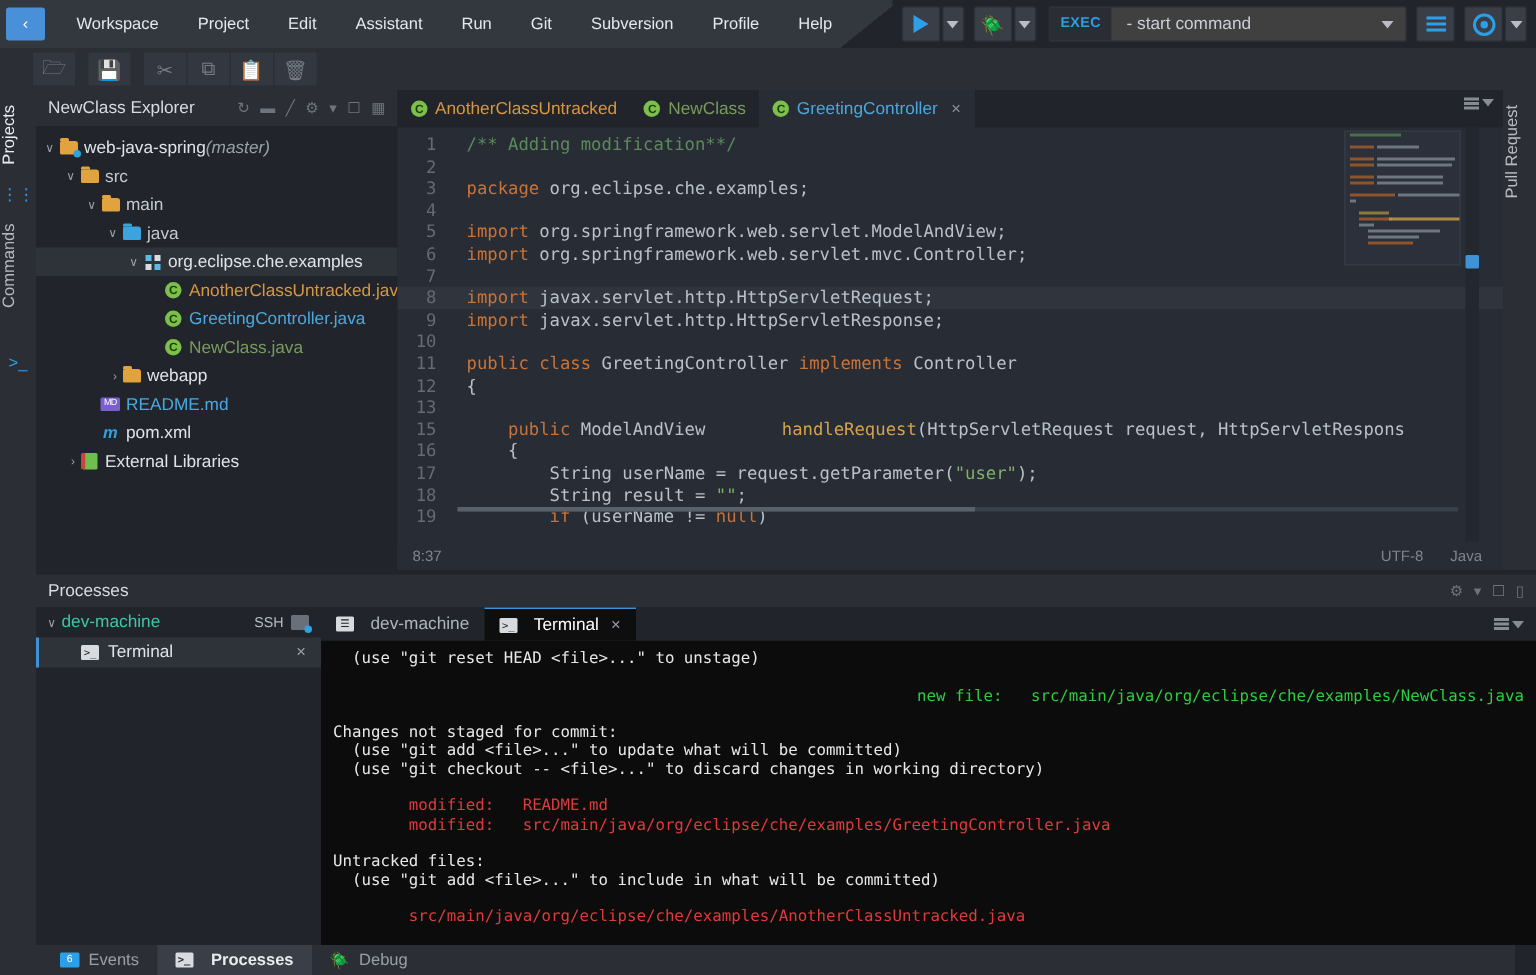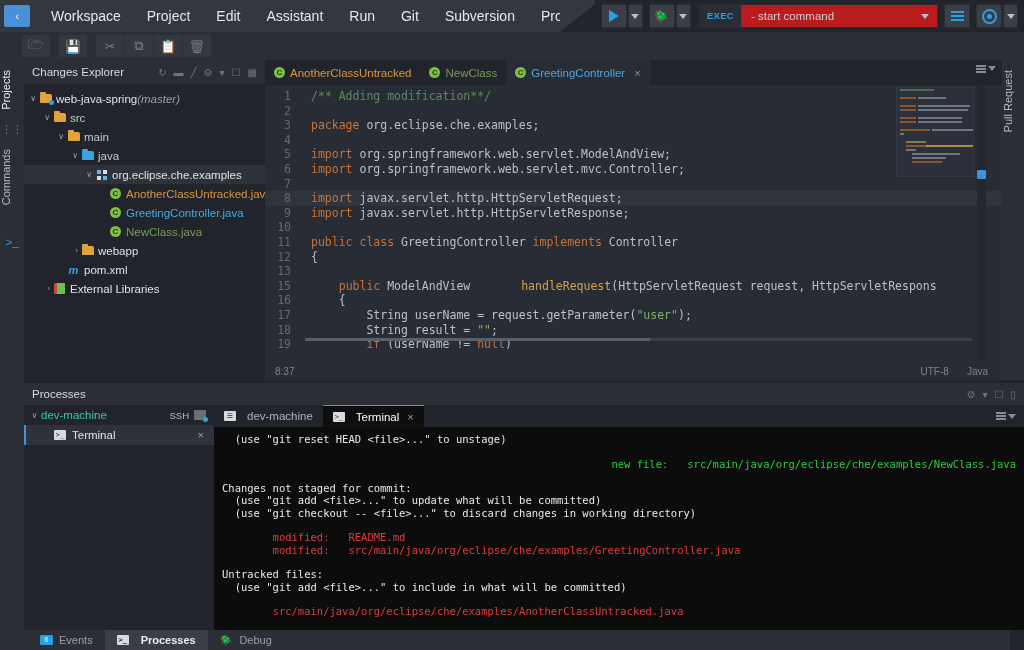--- a/index.html
+++ b/index.html
@@ -19,21 +19,21 @@
     display: flex; align-items: center;
   }
   .menubar-left { display: flex; align-items: center; height: 100%; }
   .back-btn {
     width: 26px; height: 22px; margin-left: 4px; margin-right: 8px;
     background: #4a90d9; color: #fff; font-size: 11px;
     display: flex; align-items: center; justify-content: center;
     border-radius: 2px; cursor: pointer;
   }
   .menu-item {
-    padding: 0 13px; font-size: 14px; color: #e4e7eb;
+    padding: 0 13px; font-size: 11px; color: #e4e7eb;
     line-height: 32px; cursor: pointer; white-space: nowrap;
   }
   .menubar-slant {
     position: absolute; left: 560px; top: 0; width: 40px; height: 32px;
     background: linear-gradient(to bottom right, #33373e 50%, #21252b 50%);
   }
   .toolbar-right {
     position: absolute; right: 0; top: 0; height: 32px;
     display: flex; align-items: center; gap: 0px;
     background: #21252b; padding-right: 6px;
@@ -48,21 +48,21 @@
   .play-tri {
     width: 0; height: 0; border-left: 10px solid #2c9fe8;
     border-top: 6px solid transparent; border-bottom: 6px solid transparent;
   }
   .caret-dn {
     width: 0; height: 0; border-left: 4px solid transparent;
     border-right: 4px solid transparent; border-top: 5px solid #b9bec6;
   }
   .exec-combo {
     display: flex; align-items: center; height: 24px; margin-left: 8px;
-    background: #b91c1c; border: 1px solid #2b2f35; border-radius: 2px;
+    background: #404040; border: 1px solid #2b2f35; border-radius: 2px;
   }
   .exec-lbl {
     background: #2a2e34; color: #2c9fe8; font-size: 9.5px; font-weight: bold;
     padding: 0 7px; height: 22px; line-height: 22px; letter-spacing: .3px;
   }
   .exec-val {
     font-size: 11.5px; color: #c9ced6; padding: 0 10px; width: 180px;
   }
   .exec-caret { margin-right: 8px; }
   .ring-icon {
@@ -414,21 +414,21 @@
 
   <div class="left-rail">
     <div class="rail-item active">Projects</div>
     <div class="rail-ico">⋮⋮</div>
     <div class="rail-item" style="padding-top:28px">Commands</div>
     <div class="rail-ico">&gt;_</div>
   </div>
 
   <div class="explorer">
     <div class="panel-head">
-      <span class="panel-title">Changes Explorer</span>
+      <span class="panel-title">NewClass Explorer</span>
       <span class="panel-icons">
         <span class="pi">↻</span>
         <span class="pi">▬</span>
         <span class="pi">╱</span>
         <span class="pi">⚙</span>
         <span class="pi">▾</span>
         <span class="pi">☐</span>
         <span class="pi">▦</span>
       </span>
     </div>
@@ -491,20 +491,27 @@
             <span class="cls-ic">C</span>
           </span>
           <span class="tlabel green">NewClass.java</span>
         </div>
         <div class="tree-row">
           <span style="width:56px;flex:0 0 56px;text-align:right;padding-right:2px" class="tw">›</span>
           <span class="ic">
             <span class="folder"></span>
           </span>
           <span class="tlabel white">webapp</span>
+        </div>
+        <div class="tree-row">
+          <span style="width:42px;flex:0 0 42px;text-align:right;padding-right:2px" class="tw"></span>
+          <span class="ic">
+            <span class="md-ic">MD</span>
+          </span>
+          <span class="tlabel link">README.md</span>
         </div>
         <div class="tree-row">
           <span style="width:42px;flex:0 0 42px;text-align:right;padding-right:2px" class="tw"></span>
           <span class="ic">
             <span class="mvn-ic">m</span>
           </span>
           <span class="tlabel white">pom.xml</span>
         </div>
         <div class="tree-row">
           <span style="width:28px;flex:0 0 28px;text-align:right;padding-right:2px" class="tw">›</span>

